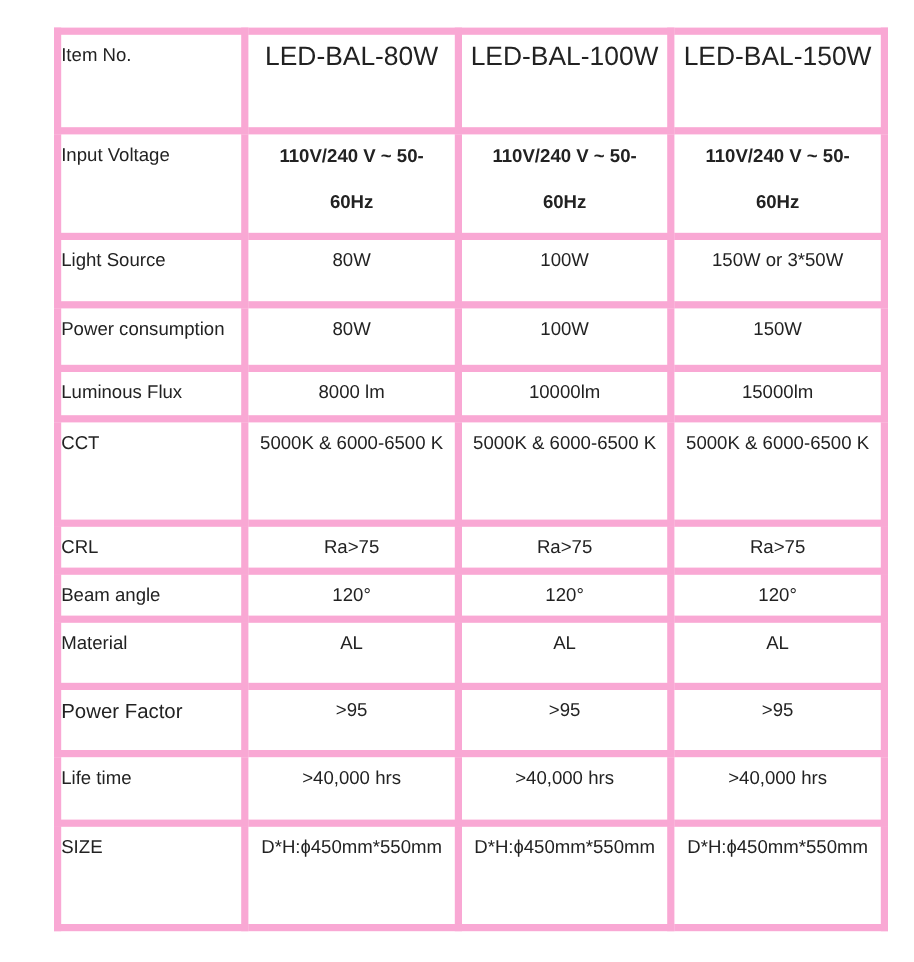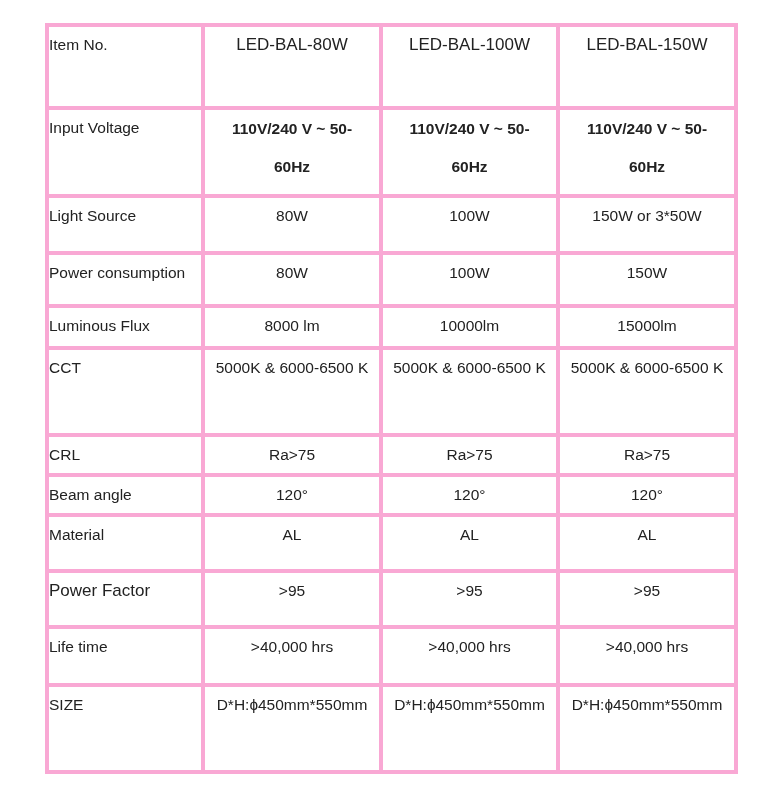--- a/index.html
+++ b/index.html
@@ -4,33 +4,33 @@
 <style>
   html, body { margin: 0; padding: 0; background: #ffffff; }
   body { width: 762px; height: 802px; position: relative; overflow: hidden;
          font-family: "Liberation Sans", "DejaVu Sans", sans-serif; color: #222; }
   table.spec {
     position: absolute; left: 45px; top: 23px;
     border-collapse: collapse; table-layout: fixed;
     width: 691px;
   }
   table.spec td {
-    border: 4px solid #f9a8d4;
+    border: 6px solid #f9a8d4;
     padding: 0;
     vertical-align: top;
     font-size: 15.5px;
     line-height: 19px;
     overflow: hidden;
     margin-left: 48px;
   }
   td.label { text-align: left; padding-left: 1px; }
   td.val { text-align: center; white-space: nowrap; }
   .pt { padding-top: 8px; display: block; }
   .big { font-size: 18.5px; line-height: 22px; }
-  .hdr { font-size: 17px; }
+  .hdr { font-size: 22px; }
   .tall-line { line-height: 38px; display: block; padding-top: 0; font-weight: bold; }
   .temp { font-size: 15.5px; }
 </style>
 </head>
 <body>
 
 <table class="spec">
   <colgroup>
     <col style="width:156px">
     <col style="width:178px">

